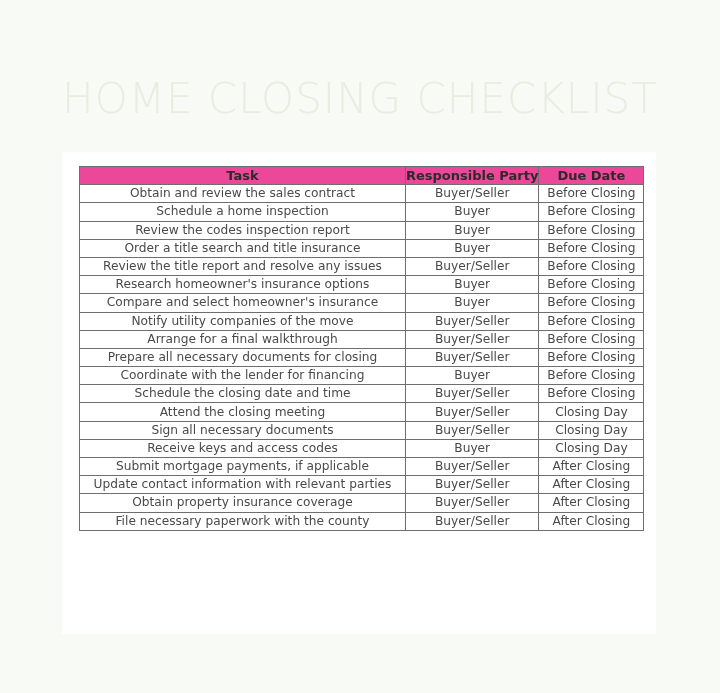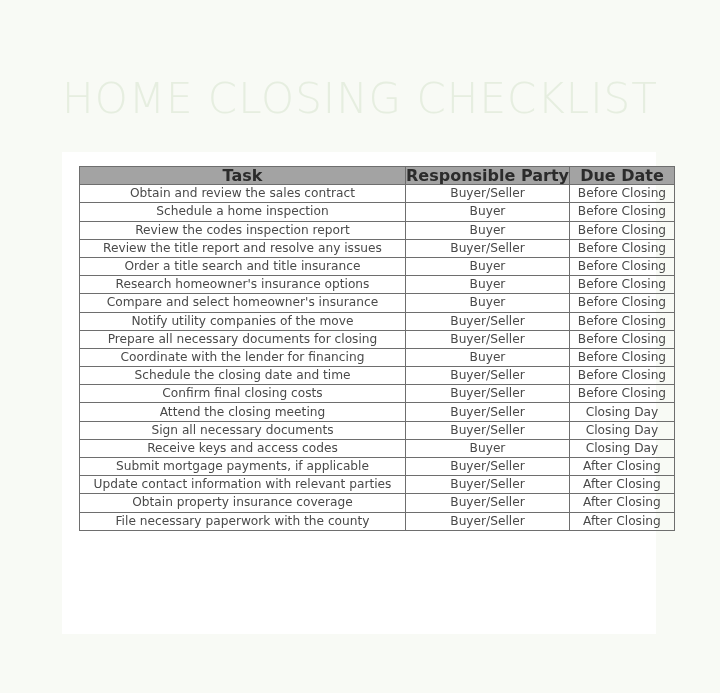--- a/index.html
+++ b/index.html
@@ -27,21 +27,21 @@
     border-collapse:collapse;
     font-family:"DejaVu Sans", sans-serif;
     font-size:12.2px; color:#4a4a4a;
   }
   table.sheet th, table.sheet td {
     border:1px solid #6e6e6e;
     height:17.2px; padding:0; text-align:center; white-space:nowrap;
     line-height:17px;
   }
   table.sheet th {
-    background:#a3a3a3; color:#2b2b2b; font-weight:bold; font-size:16px;
+    background:#ec4899; color:#2b2b2b; font-weight:bold; font-size:13px;
   }
   col.c1 { width:326px; }
   col.c2 { width:132px; }
   col.c3 { width:105px; }
 </style>
 </head>
 <body>
 
 <div class="title">HOME CLOSING CHECKLIST</div>
 <div class="card"></div>
@@ -69,61 +69,61 @@
         <td>Schedule a home inspection</td>
         <td>Buyer</td>
         <td>Before Closing</td>
       </tr>
       <tr>
         <td>Review the codes inspection report</td>
         <td>Buyer</td>
         <td>Before Closing</td>
       </tr>
       <tr>
-        <td>Review the title report and resolve any issues</td>
-        <td>Buyer/Seller</td>
+        <td>Order a title search and title insurance</td>
+        <td>Buyer</td>
         <td>Before Closing</td>
       </tr>
       <tr>
-        <td>Order a title search and title insurance</td>
-        <td>Buyer</td>
+        <td>Review the title report and resolve any issues</td>
+        <td>Buyer/Seller</td>
         <td>Before Closing</td>
       </tr>
       <tr>
         <td>Research homeowner's insurance options</td>
         <td>Buyer</td>
         <td>Before Closing</td>
       </tr>
       <tr>
         <td>Compare and select homeowner's insurance</td>
         <td>Buyer</td>
         <td>Before Closing</td>
       </tr>
       <tr>
         <td>Notify utility companies of the move</td>
         <td>Buyer/Seller</td>
         <td>Before Closing</td>
       </tr>
       <tr>
+        <td>Arrange for a final walkthrough</td>
+        <td>Buyer/Seller</td>
+        <td>Before Closing</td>
+      </tr>
+      <tr>
         <td>Prepare all necessary documents for closing</td>
         <td>Buyer/Seller</td>
         <td>Before Closing</td>
       </tr>
       <tr>
         <td>Coordinate with the lender for financing</td>
         <td>Buyer</td>
         <td>Before Closing</td>
       </tr>
       <tr>
         <td>Schedule the closing date and time</td>
-        <td>Buyer/Seller</td>
-        <td>Before Closing</td>
-      </tr>
-      <tr>
-        <td>Confirm final closing costs</td>
         <td>Buyer/Seller</td>
         <td>Before Closing</td>
       </tr>
       <tr>
         <td>Attend the closing meeting</td>
         <td>Buyer/Seller</td>
         <td>Closing Day</td>
       </tr>
       <tr>
         <td>Sign all necessary documents</td>

